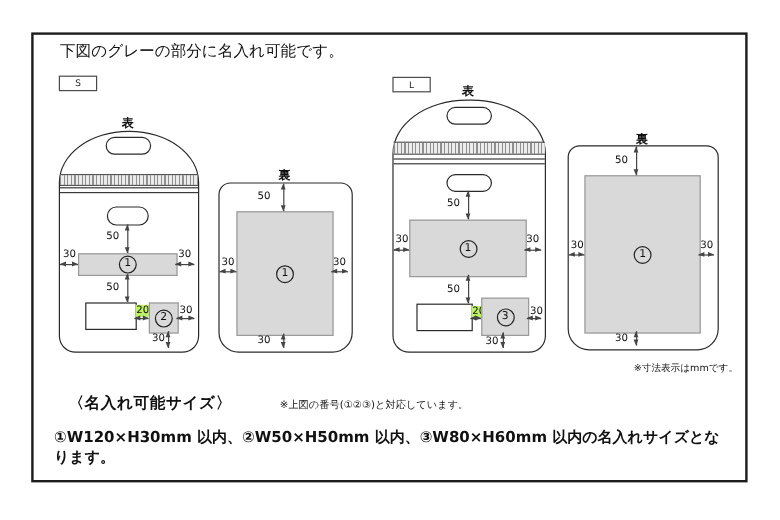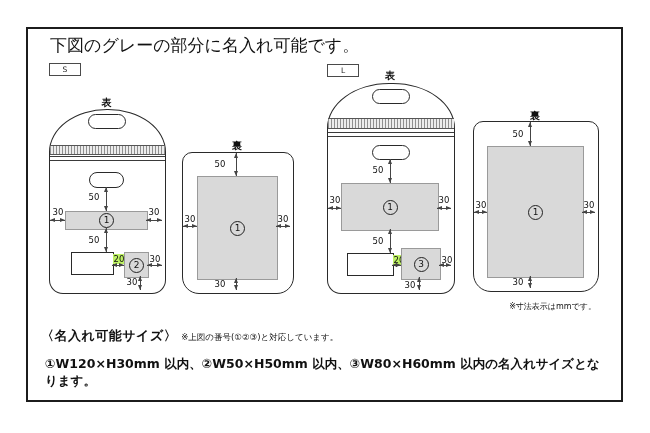--- a/index.html
+++ b/index.html
@@ -4,21 +4,21 @@
 <style>
   html,body { margin:0; padding:0; background:#fff; }
   .page {
     position:relative; width:650px; height:433px; background:#ffffff;
     font-family:"DejaVu Sans","Liberation Sans",sans-serif; color:#111;
     overflow:hidden;
   }
   .abs { position:absolute; }
   .frame { border:2px solid #1c1c1c; }
   .hdr-title { font-weight:bold; font-size:13.5px; letter-spacing:0.5px; }
-  .hdr-sub { font-size:17px; margin-left:5px; }
+  .hdr-sub { font-size:13px; margin-left:5px; }
   .badge { border:1px solid #4a4a4a; font-size:7.5px; line-height:11px; text-align:center; color:#222; background:#fff; }
   .toplabel { font-size:10px; font-weight:bold; text-align:center; }
   .bag { border:1.5px solid #2a2a2a; background:#fff; }
   .panel { border:1.5px solid #2a2a2a; background:#fff; }
   .pill { border:1.5px solid #2a2a2a; border-radius:10px; background:#fff; }
   .hatch {
     border-top:1px solid #555; border-bottom:1px solid #555;
     background:repeating-linear-gradient(90deg,#8f8f8f 0 1px,#ececec 1px 3px);
   }
   .thinline { height:1px; background:#3a3a3a; }
@@ -155,21 +155,21 @@
     <div class="abs av" style="left:56px; top:0; height:24px;"></div>
     <div class="abs dim" style="left:34px; top:7px; width:20px;">50</div>
     <div class="abs dim" style="left:1px; top:78px; width:12px;">30</div>
     <div class="abs ah" style="left:0; top:90px; width:13px;"></div>
     <div class="abs dim" style="left:109px; top:78px; width:12px;">30</div>
     <div class="abs ah" style="left:108px; top:90px; width:13px;"></div>
     <div class="abs av" style="left:56px; top:154px; height:12px;"></div>
     <div class="abs dim" style="left:34px; top:155px; width:20px;">30</div>
   </div>
 
-  <div class="abs units-note" style="left:411px; top:301px; width:185px;">※寸法表示はmmです。</div>
+  <div class="abs units-note" style="left:430px; top:301px; width:185px;">※寸法表示はmmです。</div>
 
-  <div class="abs" style="left:41px; top:327px; display:flex; align-items:baseline;">
+  <div class="abs" style="left:57px; top:327px; display:flex; align-items:baseline;gap:36px;">
     <span class="ft-title">〈名入れ可能サイズ〉</span>
     <span class="ft-note">※上図の番号(①②③)と対応しています。</span>
   </div>
   <div class="abs ft-body" style="left:45px; top:356px; width:560px;font-weight:bold;">①W120×H30mm 以内、②W50×H50mm 以内、③W80×H60mm 以内の名入れサイズとなります。</div>
 
 </div>
 
 </body></html>

